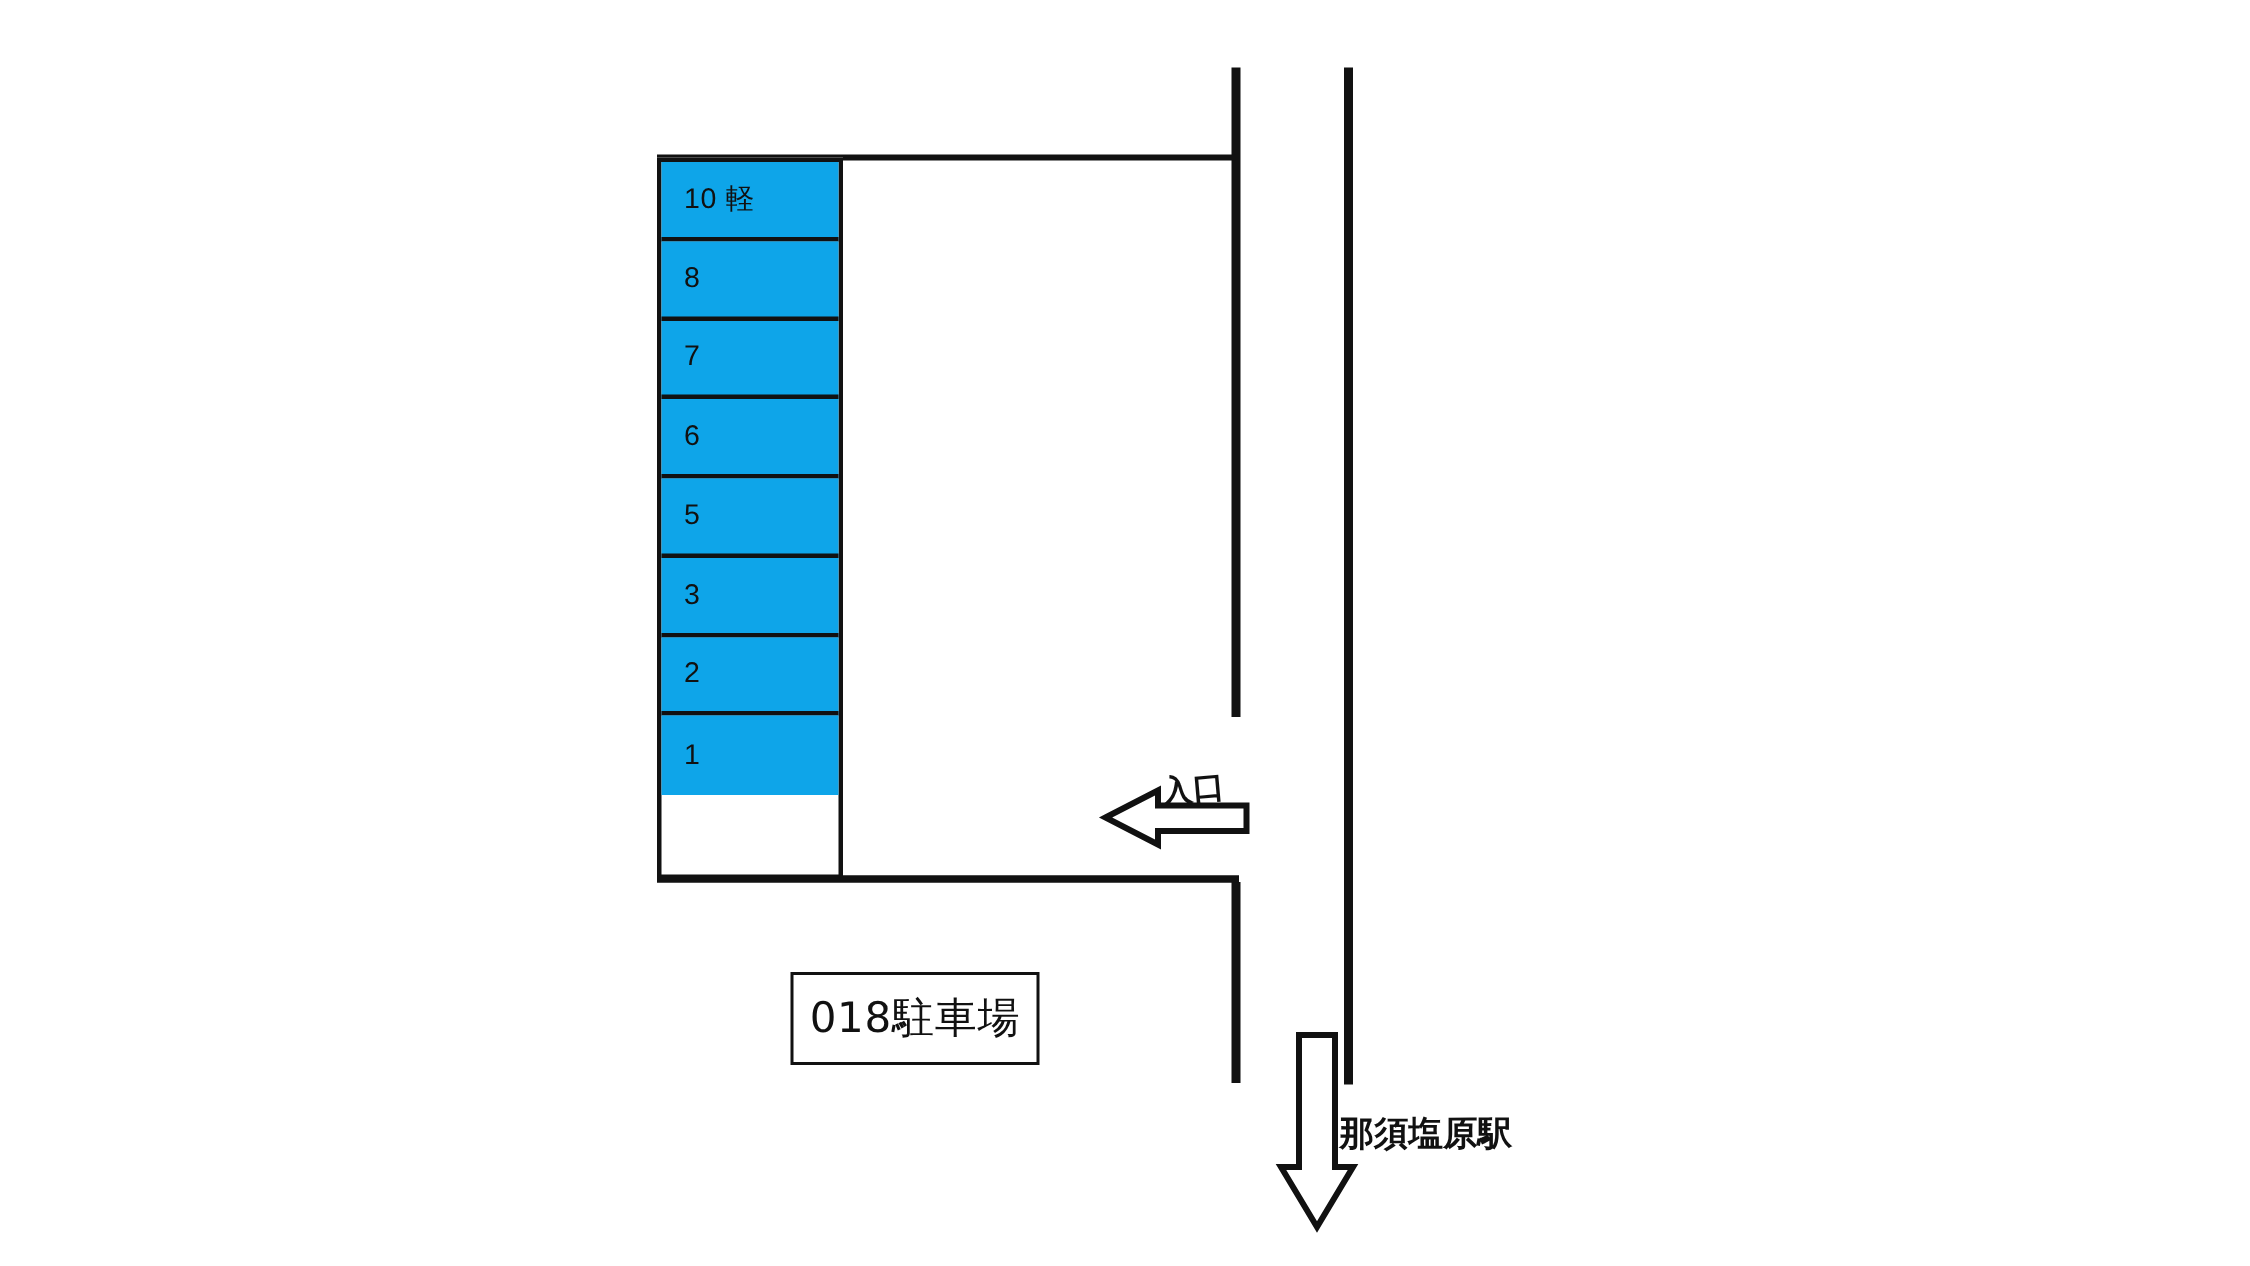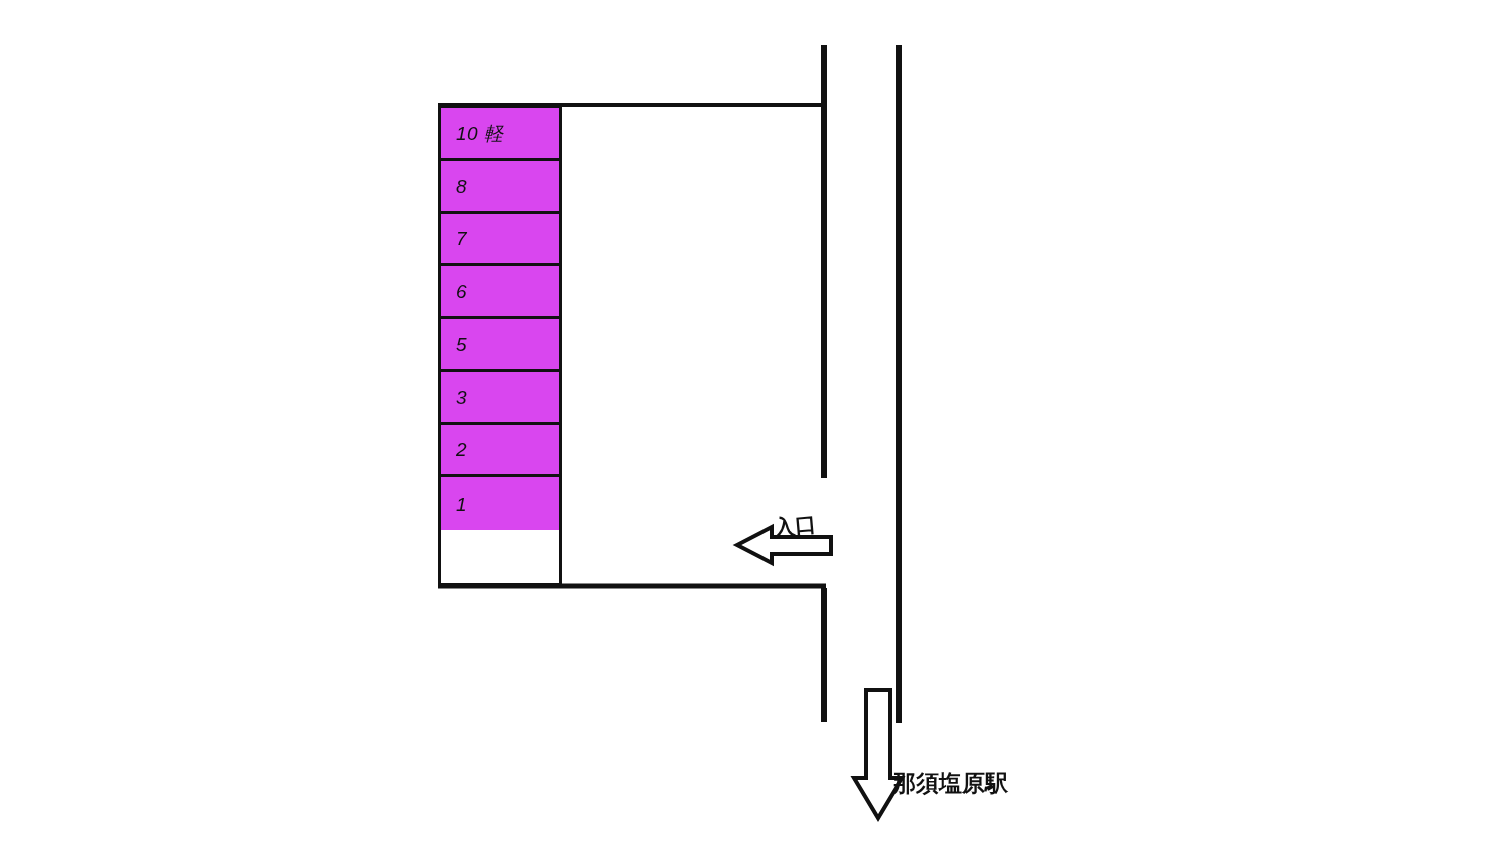--- a/index.html
+++ b/index.html
@@ -32,22 +32,21 @@
     height: 481px;
     border: 3px solid #111111;
     box-sizing: border-box;
     background: #ffffff;
   }
   .stall {
     position: relative;
     box-sizing: border-box;
     width: 100%;
     border-bottom: 3px solid #111111;
-    background: #d946ef;
-    font-style: italic;
+    background: #0ea5e9;
   }
   .stall:last-child {
     border-bottom: none;
   }
   .stall-label {
     position: absolute;
     left: 15px;
     top: 50%;
     transform: translateY(-50%);
     font-size: 19px;
@@ -88,21 +87,21 @@
     letter-spacing: 0px;
     white-space: nowrap;
     font-family: "DejaVu Sans", "Liberation Sans", sans-serif;
     transform: rotate(-5deg);
     transform-origin: left top;
   }
   
   .station-caption {
     position: absolute;
     left: 893px;
-    top: 768px;
+    top: 740px;
     font-size: 23px;
     font-weight: 700;
     color: #111111;
     letter-spacing: 0px;
     white-space: nowrap;
     font-family: "DejaVu Sans", "Liberation Sans", sans-serif;
   }
 </style>
 </head>
 <body>
@@ -150,16 +149,19 @@
     <div class="stall" style="height:11.11%">
       <span class="stall-label">2</span>
     </div>
     <div class="stall" style="height:11.12%">
       <span class="stall-label">1</span>
     </div>
   </div>
 
   <div class="entrance-caption">入口</div>
 
+  <div class="title-plate">
+    <span class="title-plate-text">018駐車場</span>
+  </div>
 
   <div class="station-caption">那須塩原駅</div>
 
 </div>
 
 </body></html>

